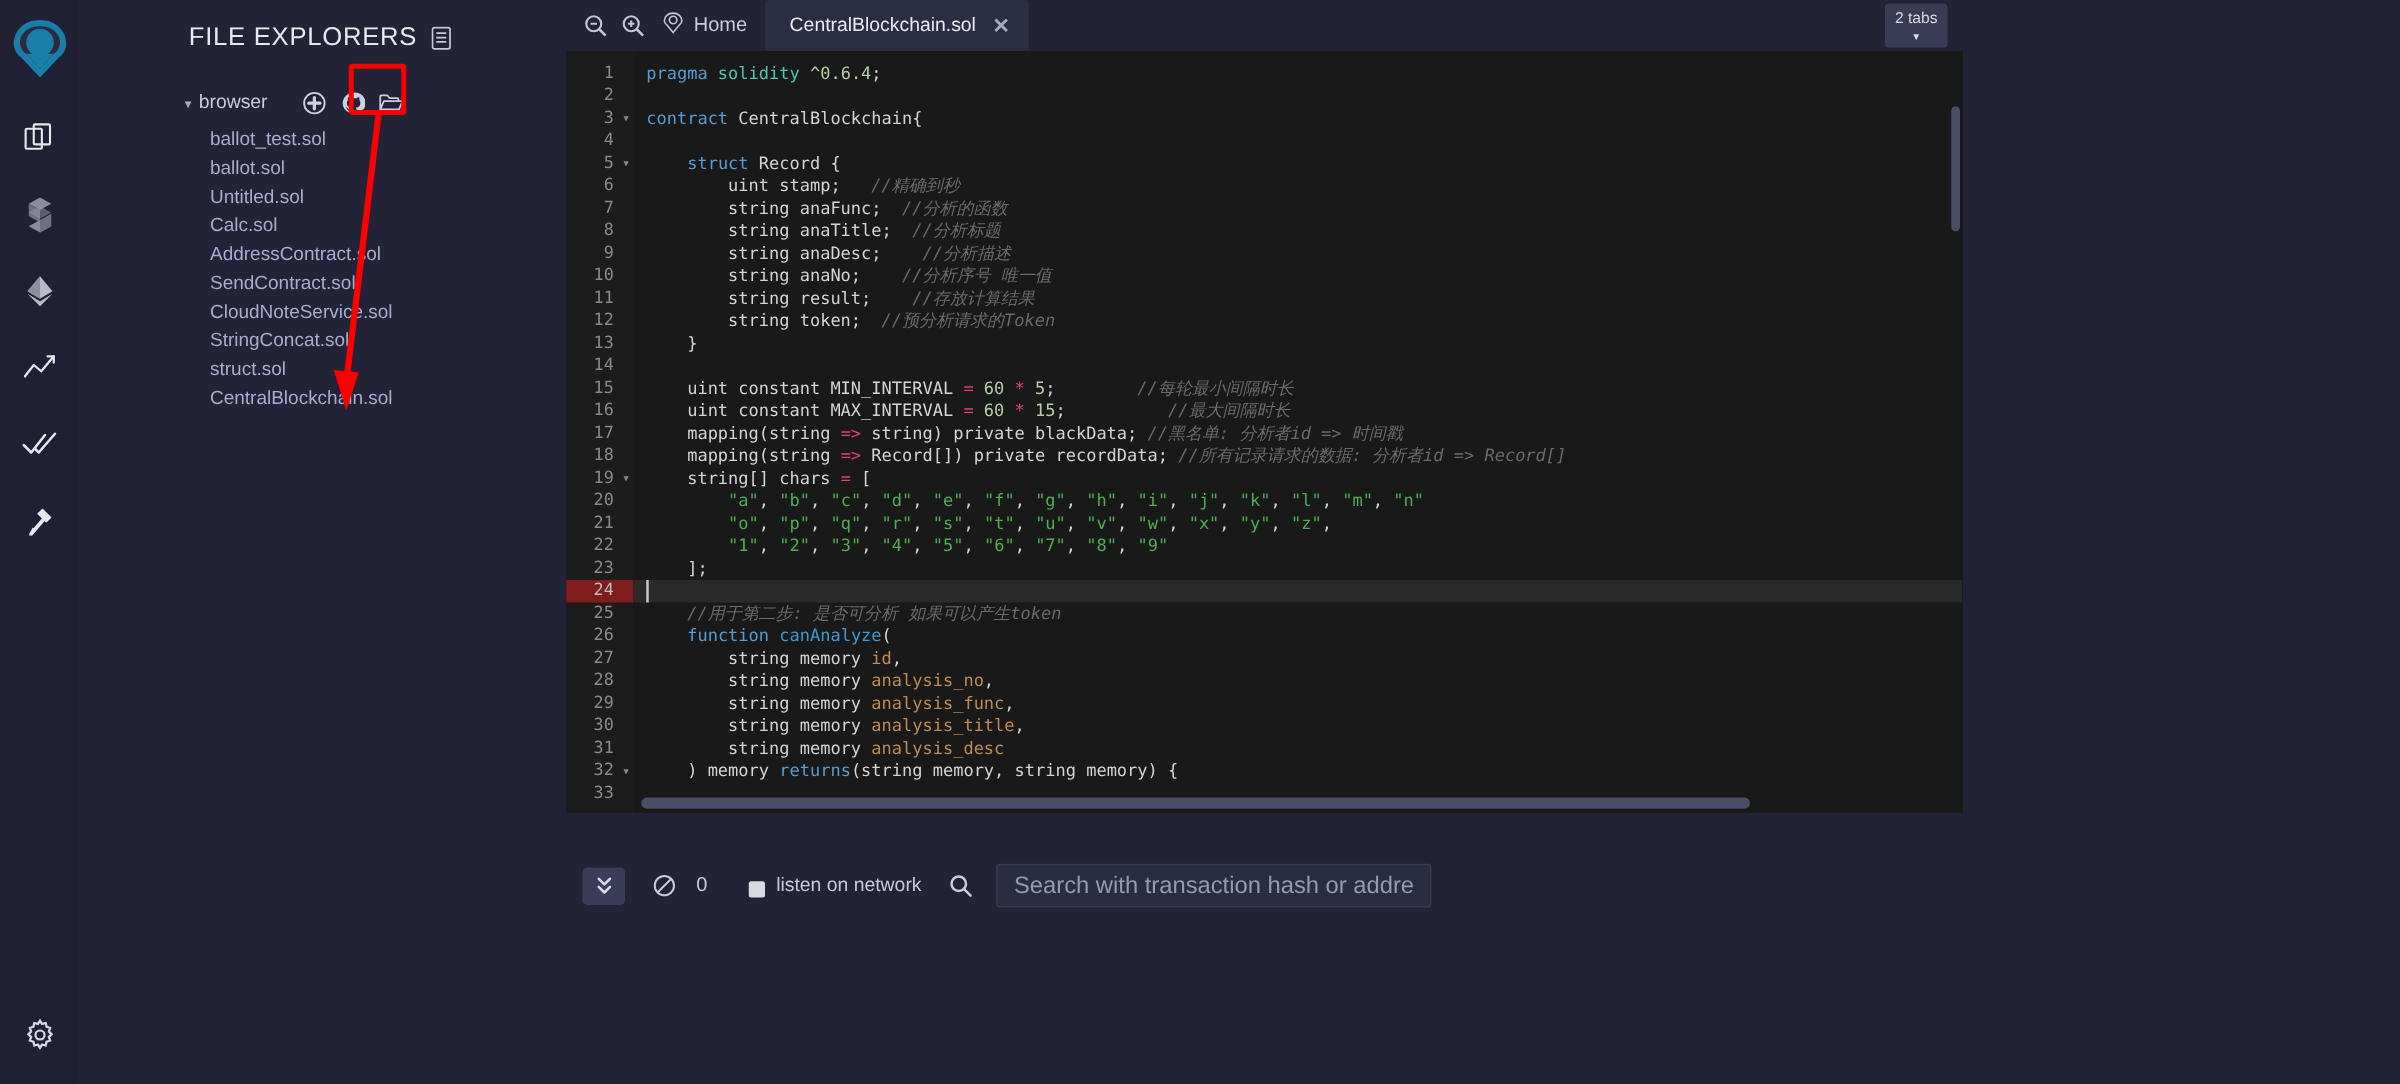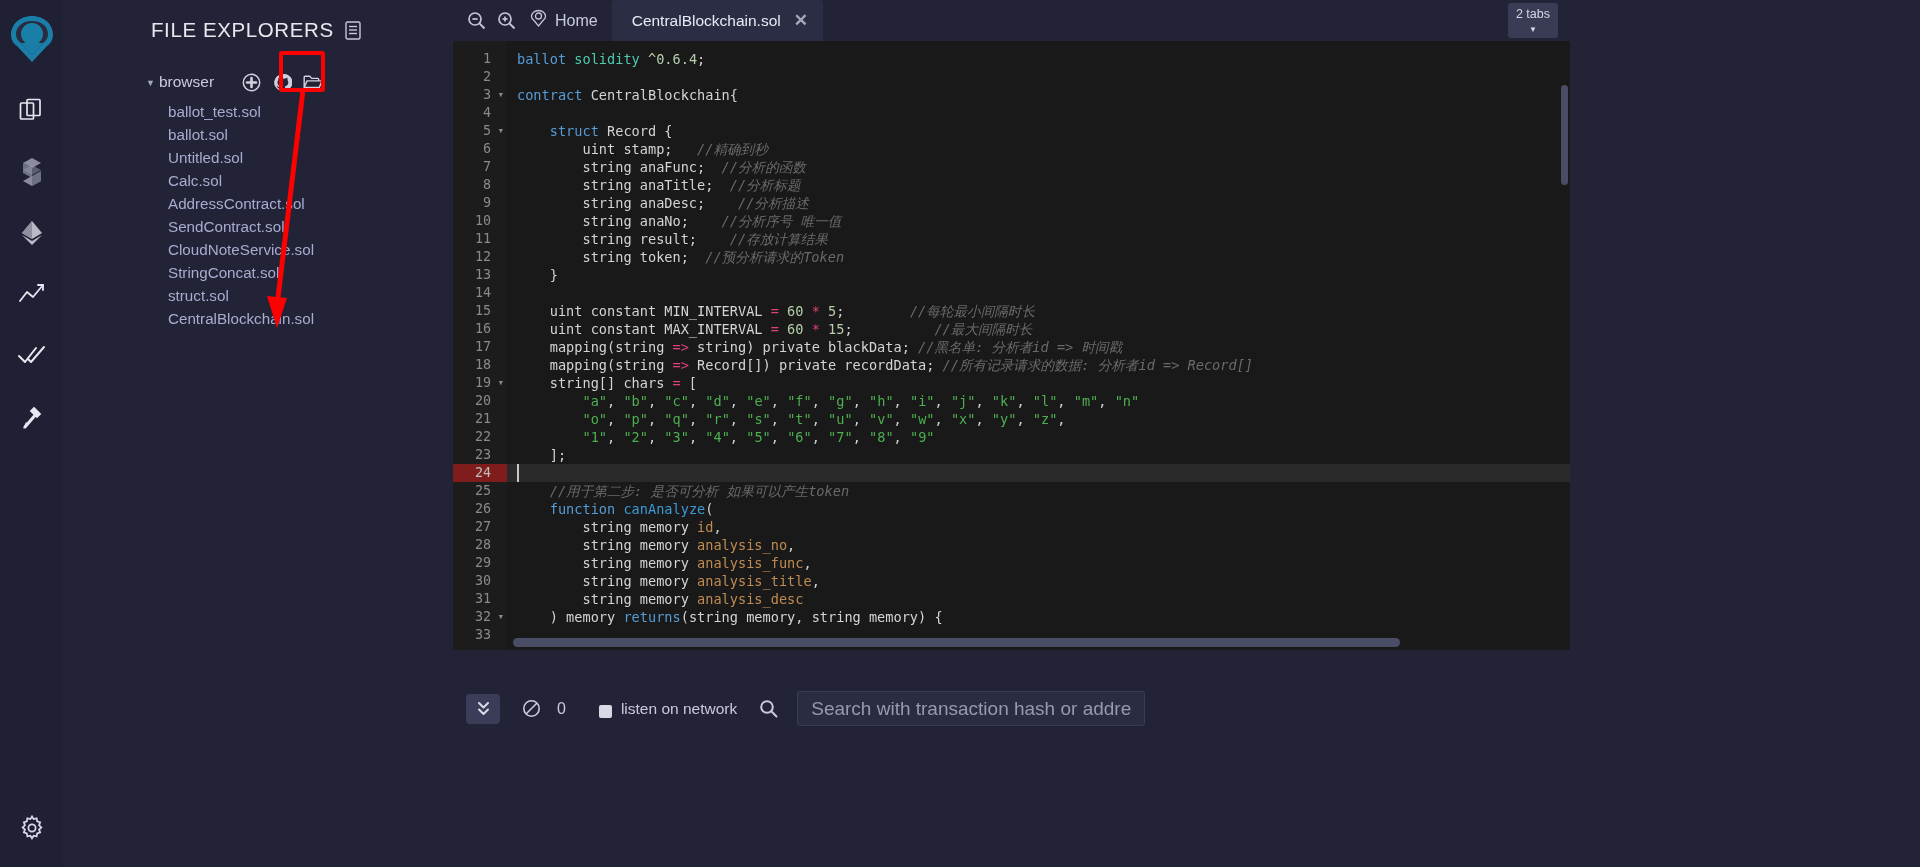--- a/index.html
+++ b/index.html
@@ -355,21 +355,21 @@
           <div class="ln">26</div>
           <div class="ln">27</div>
           <div class="ln">28</div>
           <div class="ln">29</div>
           <div class="ln">30</div>
           <div class="ln">31</div>
           <div class="ln">32<span class="fold">▼</span></div>
           <div class="ln">33</div>
         </div>
       <div class="codearea" id="codearea">
-          <div class="cline"><span class="kw">ballot</span><span class="typ"> </span><span class="kw2">solidity</span><span class="typ"> </span><span class="ver">^0.6.4</span><span class="typ">;</span></div>
+          <div class="cline"><span class="kw">pragma</span><span class="typ"> </span><span class="kw2">solidity</span><span class="typ"> </span><span class="ver">^0.6.4</span><span class="typ">;</span></div>
           <div class="cline"><span class="typ"></span></div>
           <div class="cline"><span class="kw">contract</span><span class="typ"> CentralBlockchain{</span></div>
           <div class="cline"><span class="typ"></span></div>
           <div class="cline"><span class="typ">    </span><span class="kw">struct</span><span class="typ"> Record {</span></div>
           <div class="cline"><span class="typ">        uint stamp;   </span><span class="com">//精确到秒</span></div>
           <div class="cline"><span class="typ">        string anaFunc;  </span><span class="com">//分析的函数</span></div>
           <div class="cline"><span class="typ">        string anaTitle;  </span><span class="com">//分析标题</span></div>
           <div class="cline"><span class="typ">        string anaDesc;    </span><span class="com">//分析描述</span></div>
           <div class="cline"><span class="typ">        string anaNo;    </span><span class="com">//分析序号 唯一值</span></div>
           <div class="cline"><span class="typ">        string result;    </span><span class="com">//存放计算结果</span></div>

